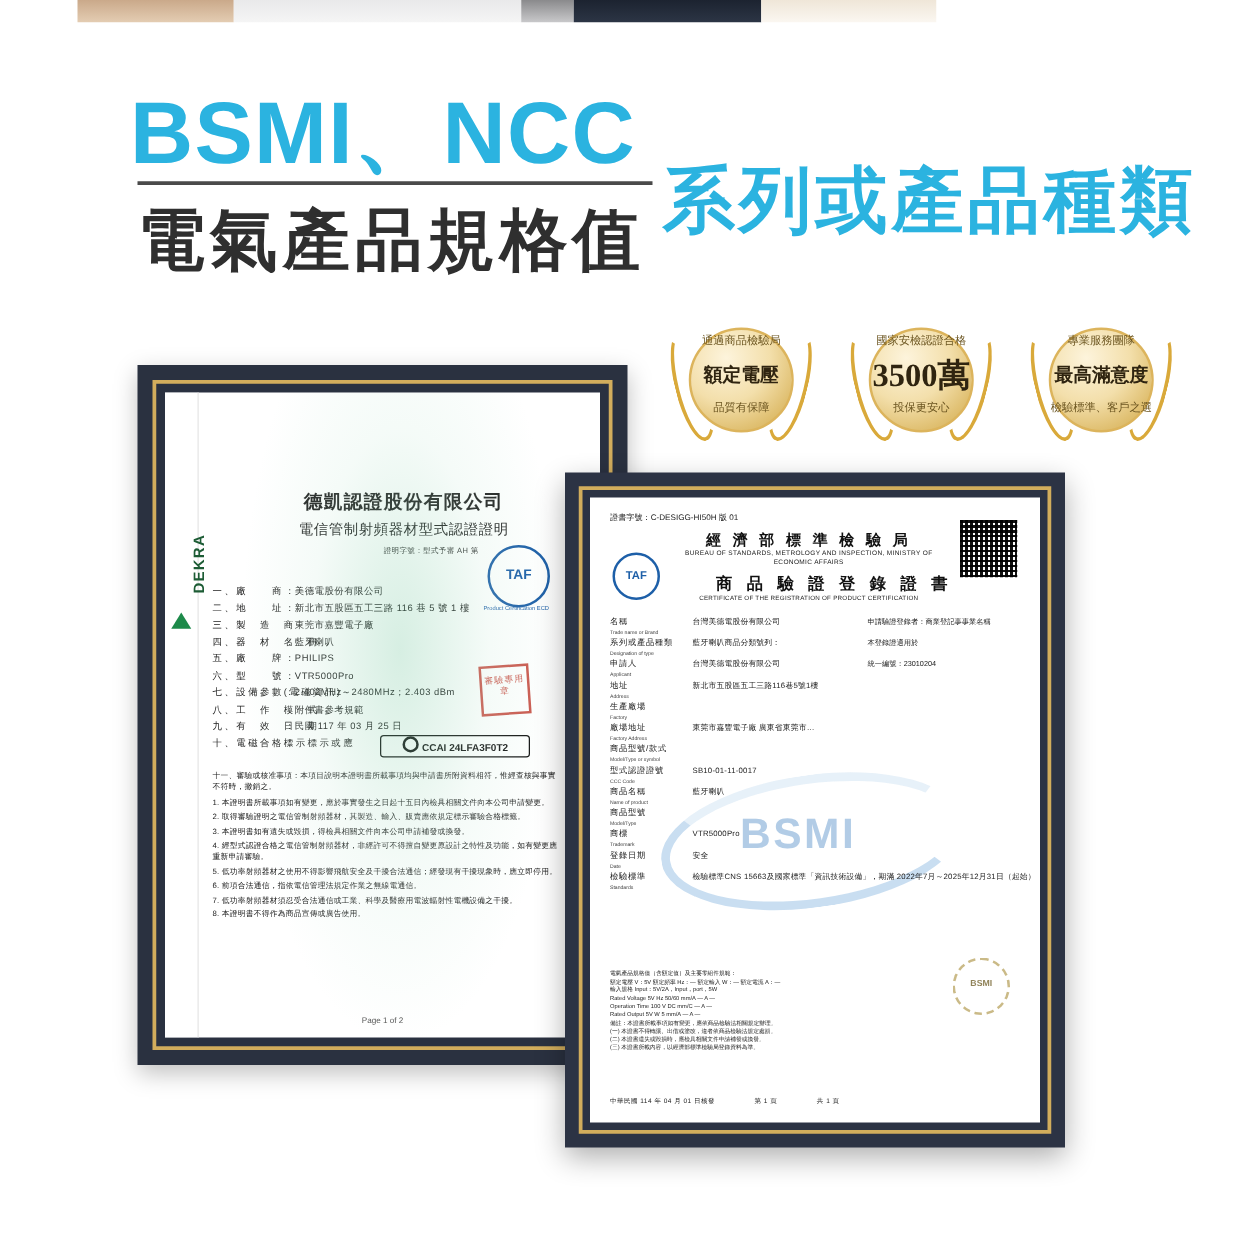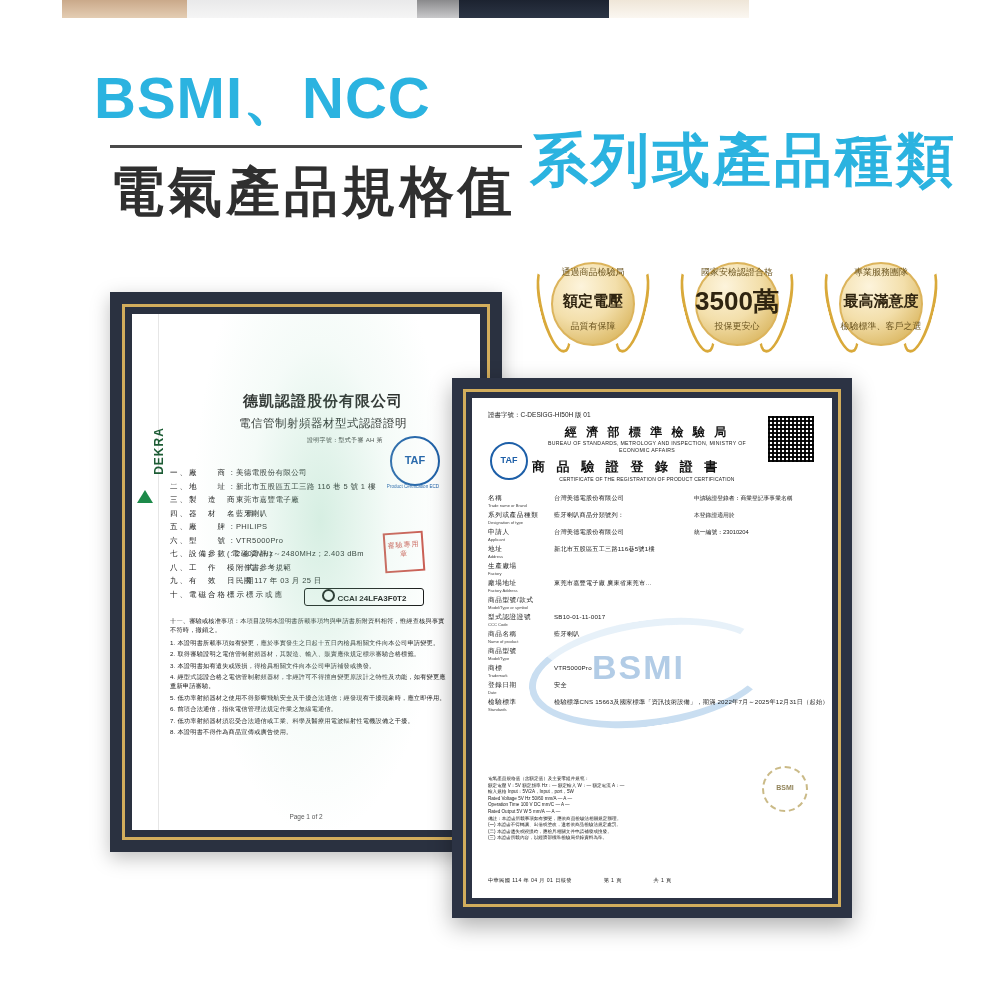--- a/index.html
+++ b/index.html
@@ -35,22 +35,22 @@
   .seg-e { left: 609px; width: 140px; background: linear-gradient(180deg,#efe6d8,#fbf7f1); }
 
   
   .headline {
     position: absolute;
     left: 0; top: 60px;
     width: 1000px;
   }
   .hl-row1 {
     position: absolute;
-    left: 94px; top: 0;
-    font-size: 58px;
+    left: 104px; top: 0;
+    font-size: 70px;
     font-weight: bold;
     letter-spacing: 1px;
     color: #2bb3e0;
     font-family: "Liberation Sans", sans-serif;
     white-space: nowrap;
   }
   .hl-rule {
     position: absolute;
     left: 110px; top: 85px;
     width: 412px; height: 3px;
@@ -109,20 +109,21 @@
     background: radial-gradient(circle at 35% 28%, #fdf4dc 0%, #f3dfab 45%, #e0c072 75%, #cfa84c 100%);
     border: 2px solid #dcb45c;
     box-sizing: border-box;
   }
   .badge .txt {
     position: absolute;
     left: 0; top: 8px;
     width: 110px;
     text-align: center;
     color: #4a3a14;
+    font-family: Liberation Serif, serif;
   }
   .badge .t-top {
     font-size: 9px;
     letter-spacing: 0px;
     color: #6b5520;
     line-height: 12px;
   }
   .badge .t-mid {
     font-size: 15px;
     font-weight: bold;
@@ -391,21 +392,21 @@
     text-align: center;
     font-size: 5.2px;
     letter-spacing: .3px;
     color: #222;
     line-height: 7px;
   }
   .bsmi-title-zh2 {
     position: absolute;
     left: 60px; top: 60px;
     width: 230px;
-    text-align: left;
+    text-align: right;
     font-size: 13px;
     font-weight: bold;
     letter-spacing: 4px;
     color: #111;
   }
   .bsmi-title-en2 {
     position: absolute;
     left: 50px; top: 78px;
     width: 250px;
     text-align: center;

